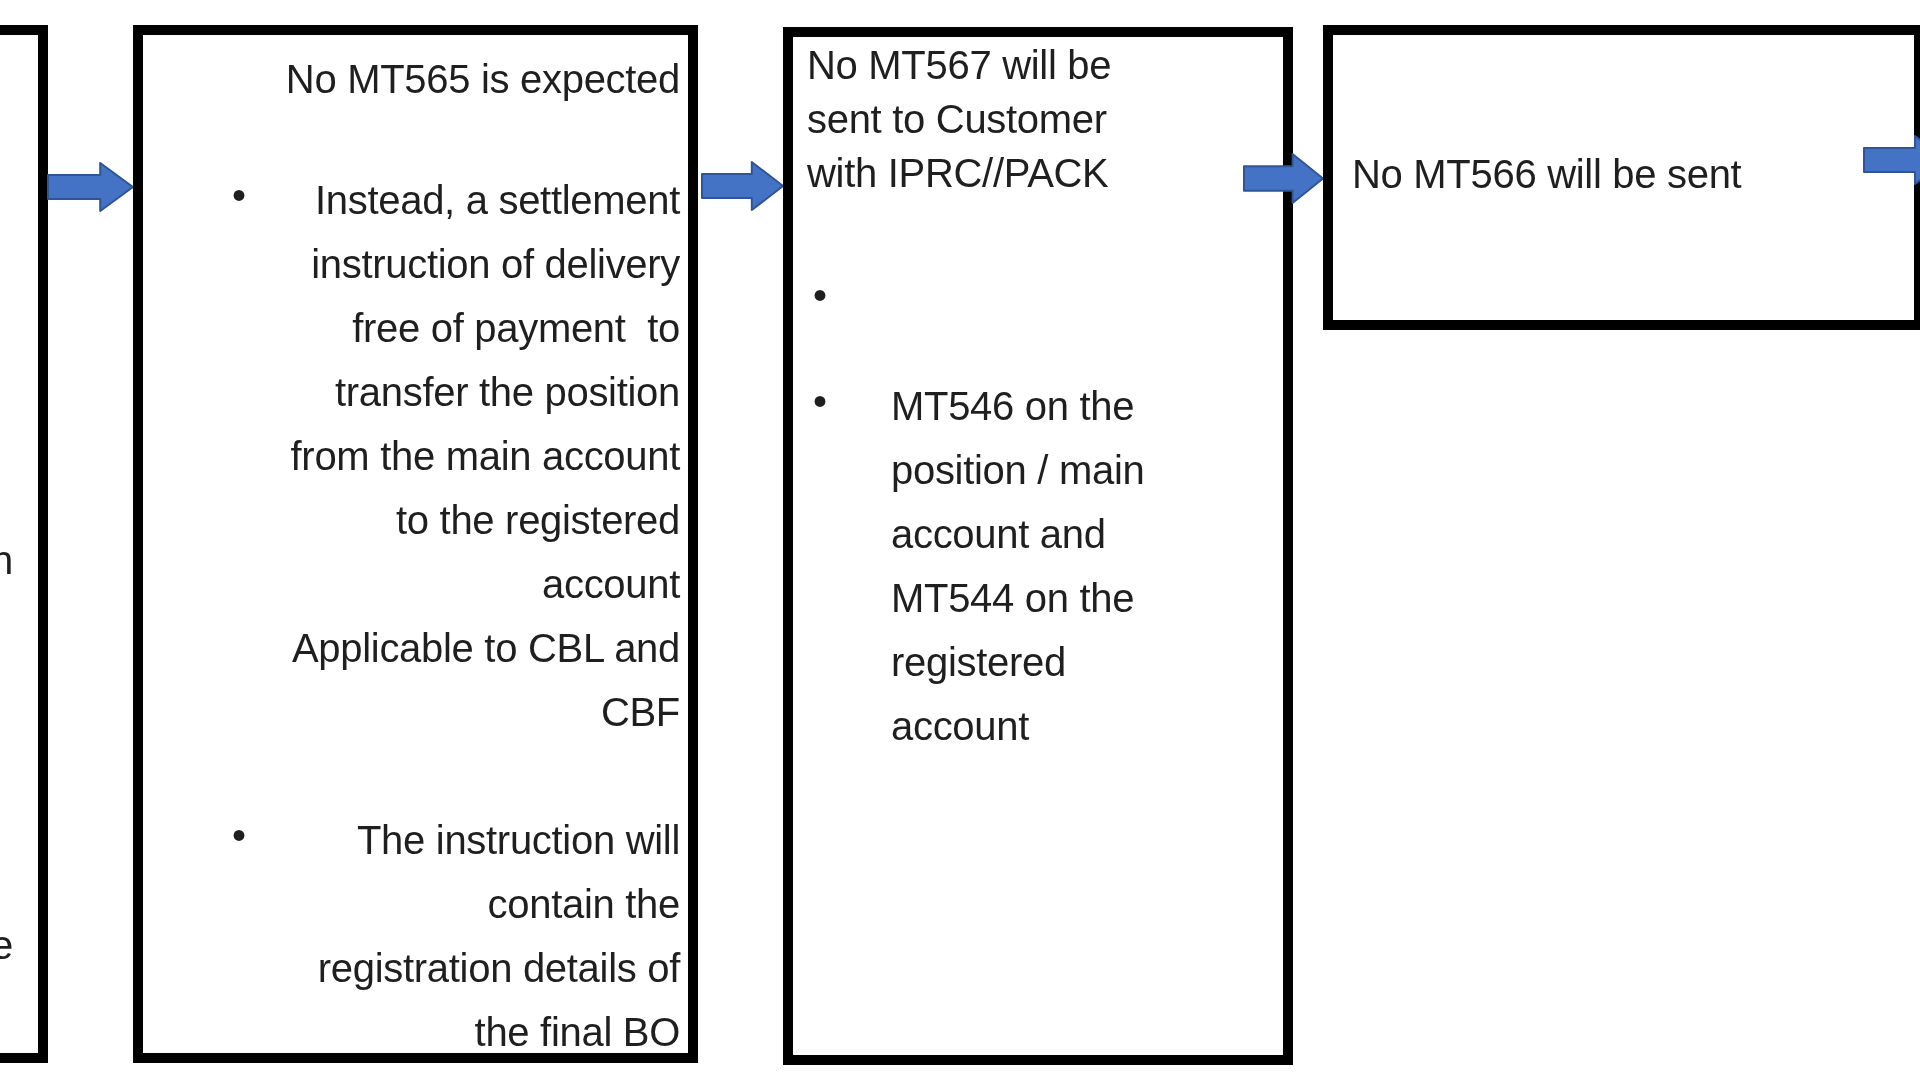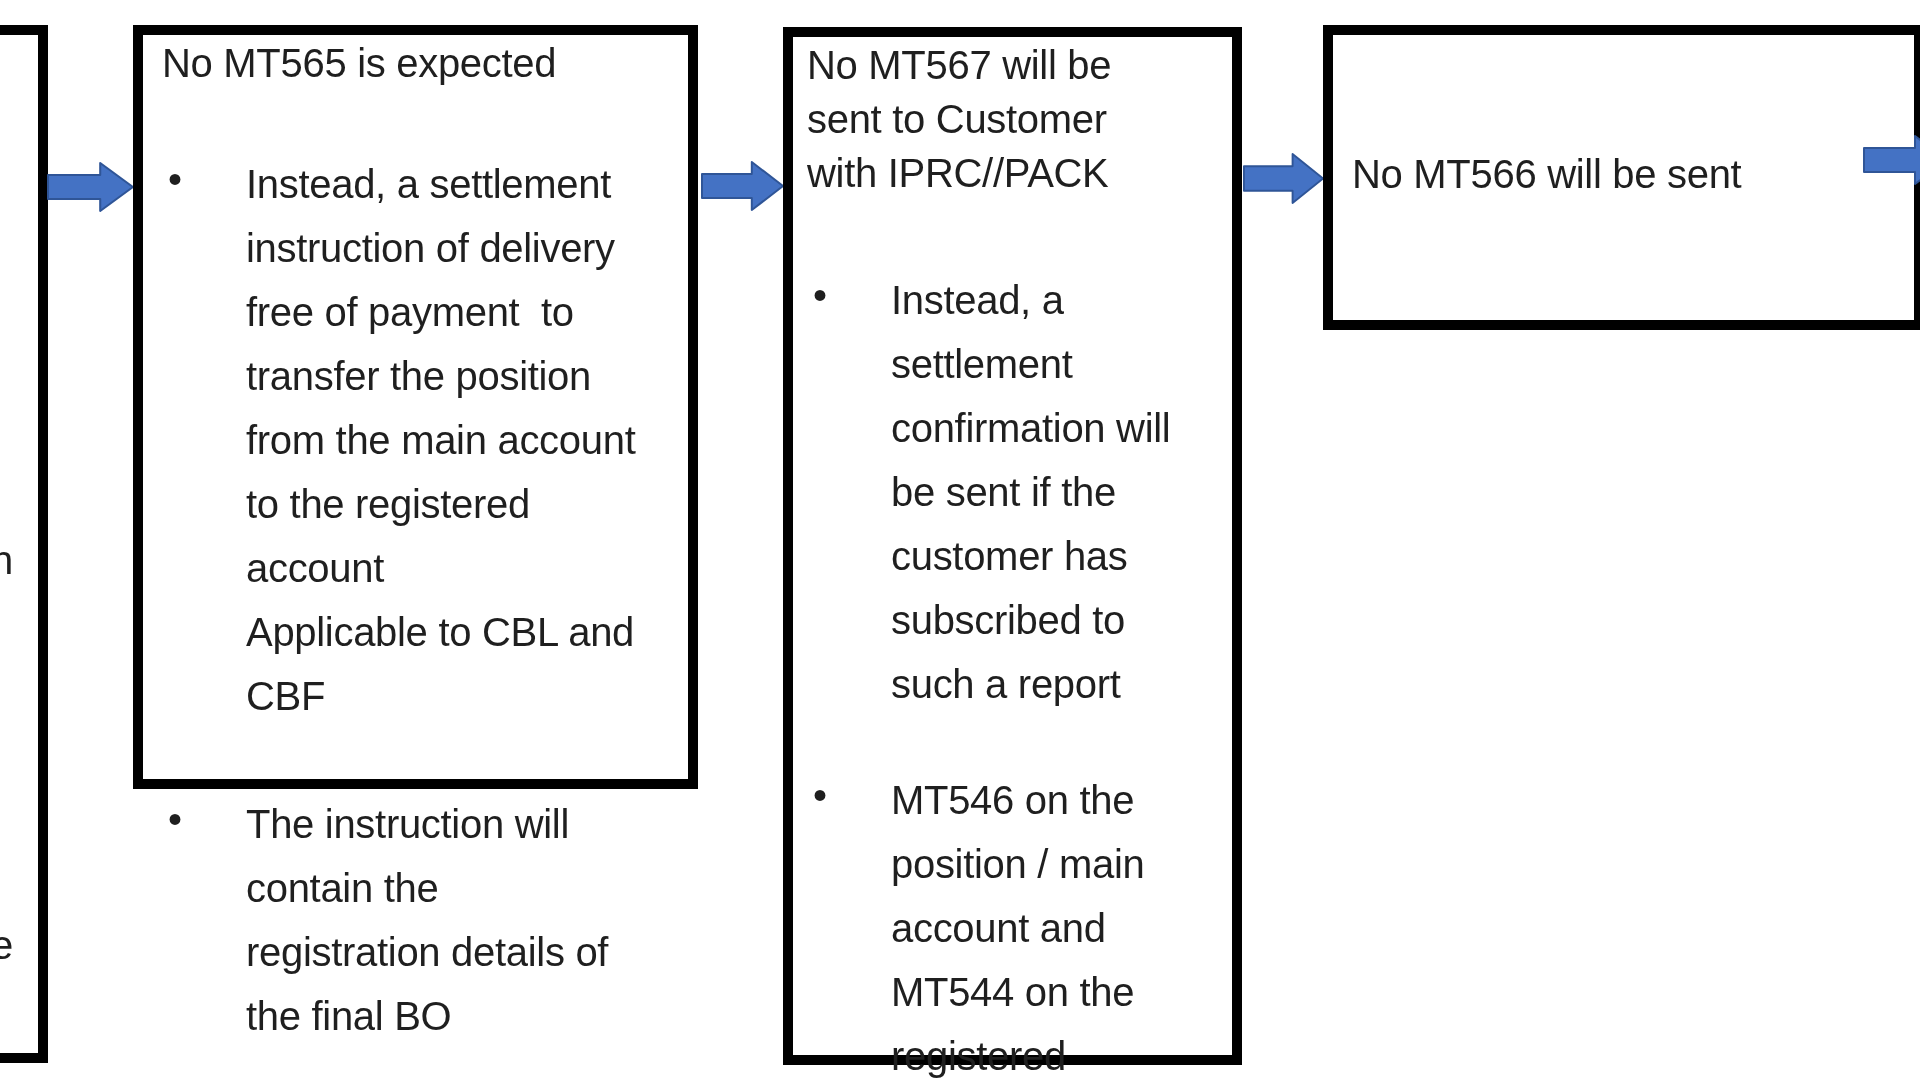--- a/index.html
+++ b/index.html
@@ -18,22 +18,22 @@
     font-family:"Liberation Sans", sans-serif;
     color:var(--text-color);
   }
   .box{
     position:absolute;
     box-sizing:border-box;
     border:10px solid var(--box-border);
     background:var(--background);
   }
   #box1{left:-70px;top:25px;width:118px;height:1038px;}
-  #box2{left:133px;top:25px;width:565px;height:764px;padding:0 8px 0 19px;}
-  #box3{left:783px;top:27px;width:459px;height:1038px;padding:0 6px 0 14px;}
+  #box2{left:133px;top:25px;width:565px;height:1038px;padding:16px 8px 0 19px;text-align:right;}
+  #box3{left:783px;top:27px;width:510px;height:1038px;padding:0 6px 0 14px;}
   #box4{left:1323px;top:25px;width:601px;height:305px;padding:0 8px 0 19px;}
   .title{
     margin:1px 0 0 0;
     font-size:40px;line-height:54px;
     letter-spacing:-0.3px;
     white-space:pre-wrap;
   }
   .bullet{display:flex;align-items:flex-start;}
   .dot{
     flex:0 0 84px;
@@ -111,27 +111,20 @@
   <svg class="arrow" id="arrow2" viewBox="0 0 86 52" preserveAspectRatio="none">
     <polygon points="1,14 52,14 52,2 84,26 52,50 52,38 1,38"></polygon>
   </svg>
 
   <div class="box" id="box3">
     <p class="title">No MT567 will be
 sent to Customer
 with IPRC//PACK</p>
     <div class="bullet bullet-1">
       <span class="dot">•</span>
-      <span class="btext">Instead, a
-settlement
-confirmation will
-be sent if the
-customer has
-subscribed to
-such a report</span>
     </div>
     <div class="bullet bullet-2">
       <span class="dot">•</span>
       <span class="btext">MT546 on the
 position / main
 account and
 MT544 on the
 registered
 account</span>
     </div>

